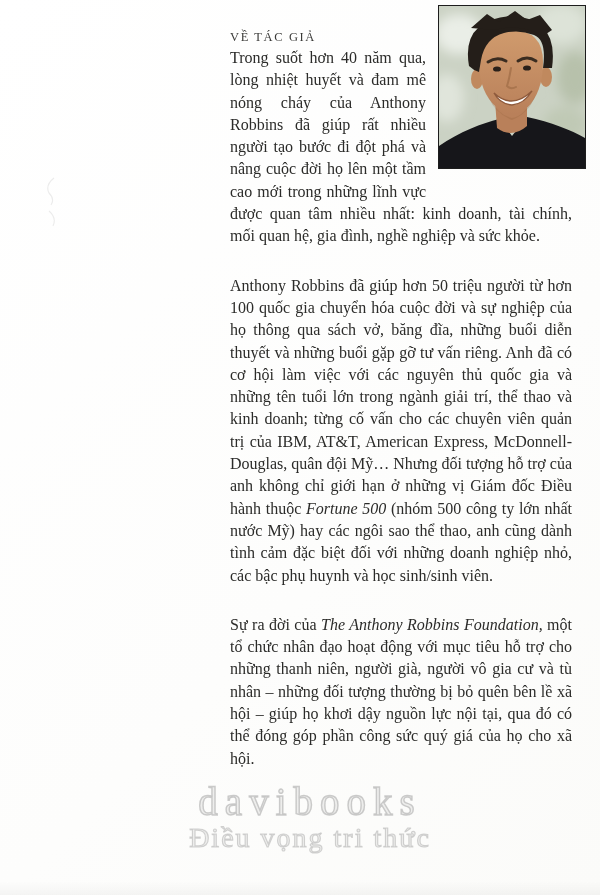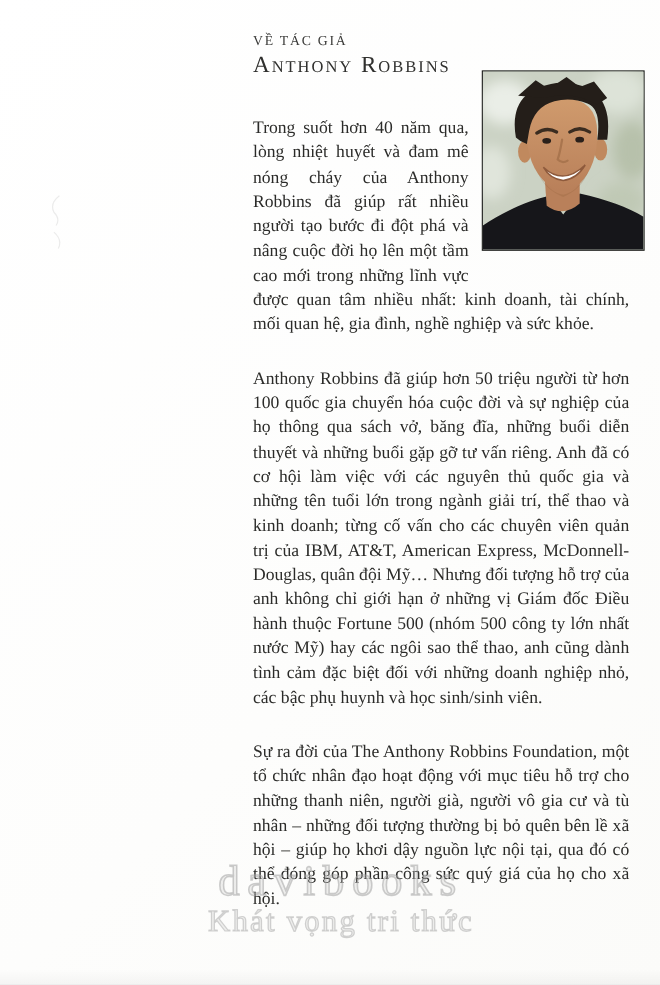--- a/index.html
+++ b/index.html
@@ -43,21 +43,21 @@
     line-height:22.3px;
     text-align:justify;
     margin:0 0 27px 0;
     color:#2b2b29;
   }
   p.body-par:last-child{margin-bottom:0;}
   .lead-cap{
     font-size:27px;
     line-height:1;
   }
-  .ital{}
+  .ital{font-style:italic;}
   .watermark{
     position:absolute;
     left:142px;top:782px;
     width:336px;
     text-align:center;
     z-index:5;
     pointer-events:none;
     user-select:none;
   }
   .wm-line1{
@@ -89,21 +89,20 @@
 
 <div class="page">
 
   <svg class="smudge" width="40" height="60" viewBox="0 0 40 60">
     <path d="M16,6 Q7,13 11,21 Q17,27 13,33 M11,39 Q19,46 15,54" stroke="#9a9a9a" stroke-width="1.1" fill="none" opacity="0.35"></path>
   </svg>
 
   <div class="content">
 
     <div class="kicker">VỀ TÁC GIẢ</div>
-    <h1 class="title">Anthony Robbins</h1>
 
     <div class="photo-frame">
       <svg viewBox="0 0 146 162" preserveAspectRatio="none">
         <defs>
           <filter id="bgblur" x="-30%" y="-30%" width="160%" height="160%">
               <feGaussianBlur stdDeviation="6"></feGaussianBlur>
             </filter>
           <linearGradient id="skin" x1="0" y1="0" x2="0" y2="1">
             <stop offset="0" stop-color="#d09b6d"></stop>
               <stop offset="1" stop-color="#b9805a"></stop>
@@ -138,18 +137,18 @@
     <p class="body-par">Trong suốt hơn 40 năm qua, lòng nhiệt huyết và đam mê nóng cháy của Anthony Robbins đã giúp rất nhiều người tạo bước đi đột phá và nâng cuộc đời họ lên một tầm cao mới trong những lĩnh vực được quan tâm nhiều nhất: kinh doanh, tài chính, mối quan hệ, gia đình, nghề nghiệp và sức khỏe.</p>
 
     <p class="body-par"><span>Anthony Robbins đã giúp hơn 50 triệu người từ hơn 100 quốc gia chuyển hóa cuộc đời và sự nghiệp của họ thông qua sách vở, băng đĩa, những buổi diễn thuyết và những buổi gặp gỡ tư vấn riêng. Anh đã có cơ hội làm việc với các nguyên thủ quốc gia và những tên tuổi lớn trong ngành giải trí, thể thao và kinh doanh; từng cố vấn cho các chuyên viên quản trị của IBM, AT&amp;T, American Express, McDonnell-Douglas, quân đội Mỹ… Nhưng đối tượng hỗ trợ của anh không chỉ giới hạn ở những vị Giám đốc Điều hành thuộc </span><span class="ital">Fortune 500</span><span> (nhóm 500 công ty lớn nhất nước Mỹ) hay các ngôi sao thể thao, anh cũng dành tình cảm đặc biệt đối với những doanh nghiệp nhỏ, các bậc phụ huynh và học sinh/sinh viên.</span></p>
 
     <p class="body-par"><span>Sự ra đời của </span><span class="ital">The Anthony Robbins Foundation,</span><span> một tổ chức nhân đạo hoạt động với mục tiêu hỗ trợ cho những thanh niên, người già, người vô gia cư và tù nhân – những đối tượng thường bị bỏ quên bên lề xã hội – giúp họ khơi dậy nguồn lực nội tại, qua đó có thể đóng góp phần công sức quý giá của họ cho xã hội.</span></p>
 
   </div>
 
   <div class="watermark">
     <div class="wm-line1">davibooks</div>
-    <div class="wm-line2">Khát vọng tri thức</div>
+    <div class="wm-line2">Điều vọng tri thức</div>
   </div>
 
   <div class="edge-shade"></div>
 
 </div>
 
 </body></html>

